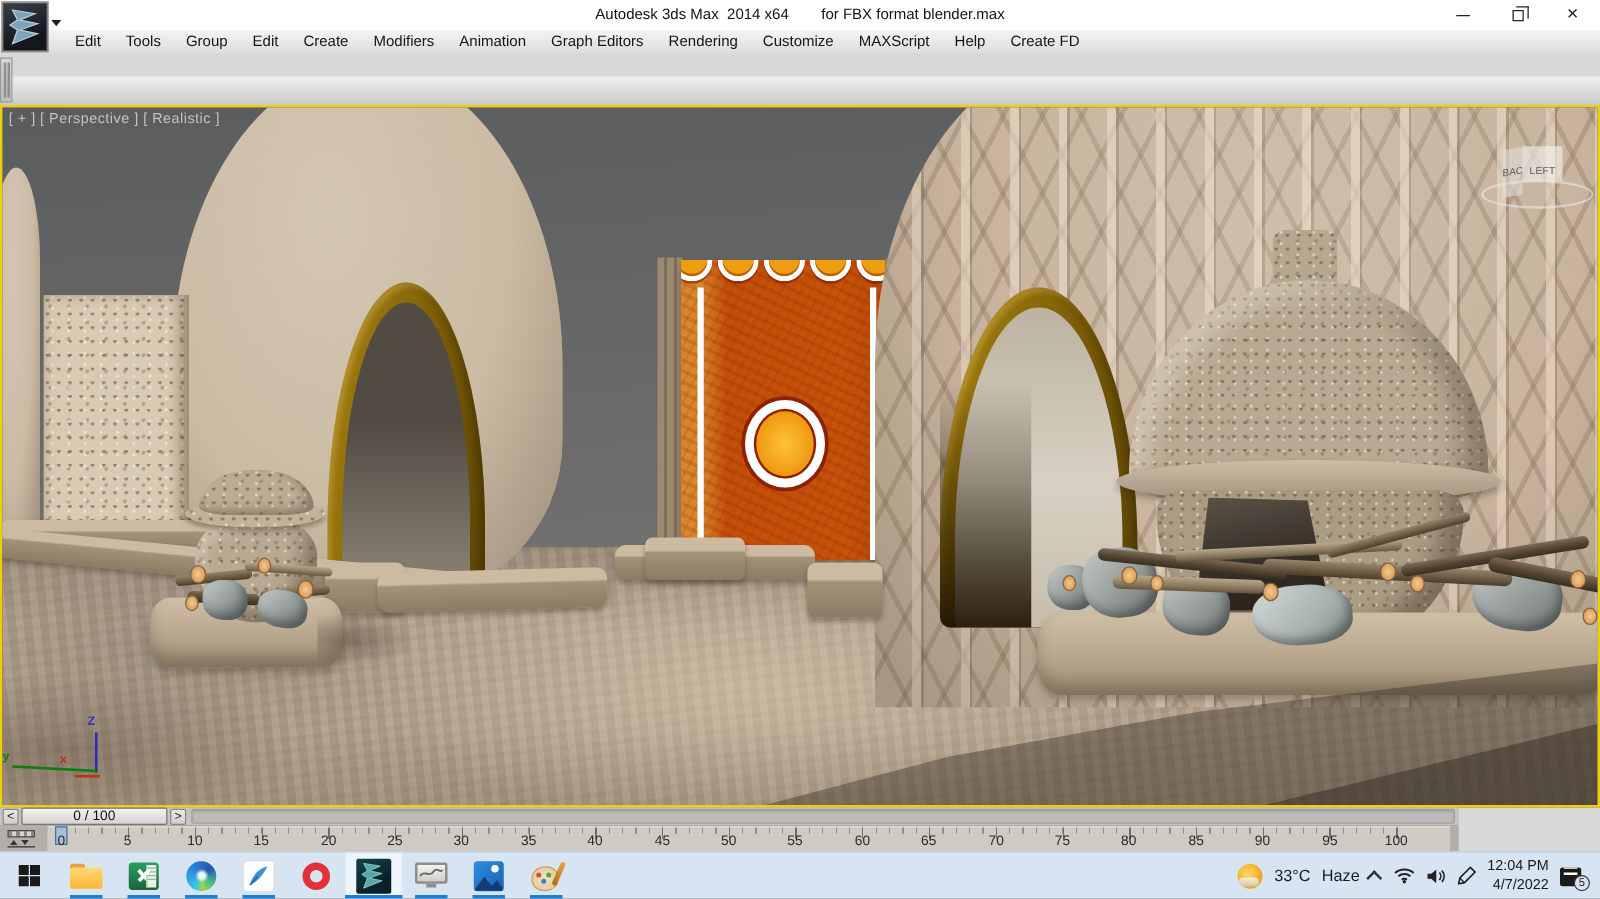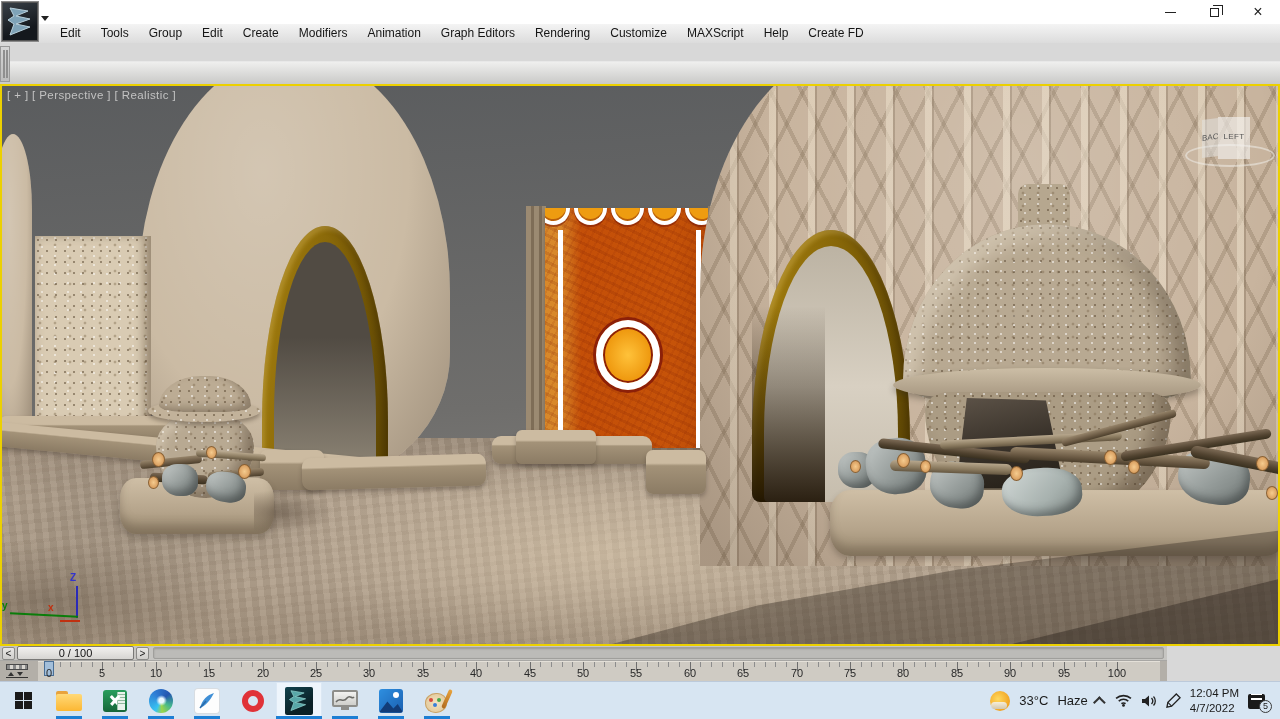--- a/index.html
+++ b/index.html
@@ -86,21 +86,21 @@
   .log.d { background:linear-gradient(#7c6a55,#50422f 60%,#39301f); }
   .log.m { background:linear-gradient(#96846a,#6b5a44 60%,#4c3f2c); }
   .log.l { background:linear-gradient(#b7a78d,#8a7a5f 60%,#655741); }
   .logend { position:absolute; width:13px; height:15px; border-radius:50%; background:radial-gradient(#f5cb8e,#dba263 65%,#b77f44); border:1px solid #8a6134; }
   .stone { position:absolute; border-radius:42% 46% 40% 48%; background:linear-gradient(135deg,#c6cbc9,#949b99 55%,#6e7573); box-shadow:inset -4px -5px 8px rgba(40,45,45,.45); }
 
   .vp-label { position:absolute; top:3px; left:5px; font-size:11.5px; color:#c2c2c2; letter-spacing:.4px; }
 
   .viewcube { position:absolute; top:30px; left:1200px; width:58px; height:46px; }
   .vc-left { position:absolute; left:0; top:3px; width:16px; height:38px; background:rgba(226,226,224,.55); transform:skewY(-8deg); overflow:hidden; font-size:8px; color:#5a5a5a; line-height:38px; text-align:right; }
-  .vc-front { position:absolute; left:16px; top:1px; width:32px; height:42px; background:rgba(243,242,240,.62); font-size:8px; color:#555; line-height:40px; text-align:center; letter-spacing:.3px; }
+  .vc-front { position:absolute; left:16px; top:1px; width:32px; height:28px; background:rgba(243,242,240,.62); font-size:8px; color:#555; line-height:40px; text-align:center; letter-spacing:.3px; }
   .vc-ring { position:absolute; left:-17px; top:28px; width:90px; height:23px; border:2px solid rgba(238,236,232,.55); border-radius:50%; }
 
   .axis { position:absolute; left:0; top:488px; width:92px; height:58px; font-size:10px; font-weight:bold; }
   .axis .zline { position:absolute; left:74px; top:12px; width:2px; height:32px; background:#2a2ab8; }
   .axis .yline { position:absolute; left:8px; top:40px; width:68px; height:2px; background:#0a7d0a; transform:rotate(3deg); }
   .axis .xline { position:absolute; left:58px; top:46px; width:20px; height:2px; background:#c03010; }
   .axis .zl { position:absolute; left:68px; top:-2px; color:#3333cc; }
   .axis .yl { position:absolute; left:0px; top:26px; color:#0a7d0a; }
   .axis .xl { position:absolute; left:46px; top:28px; color:#c03010; }
 
@@ -129,21 +129,21 @@
   .expert-btn { margin-top:7px; font-size:12px; color:#111; padding:2px 4px; }
 
   
   .taskbar { position:absolute; top:681px; left:0; width:1280px; height:38px; background:#d7e5f2; border-top:1px solid #bccadb; display:flex; align-items:stretch; }
   .tb-cell { position:relative; width:46px; display:flex; align-items:center; justify-content:center; }
   .tb-cell.active { background:#eef5fc; box-shadow:inset 0 0 0 1px #dce8f4; }
   .run-line { position:absolute; bottom:0; left:50%; transform:translateX(-50%); width:26px; height:3px; background:#1d7fd4; }
   .tb-cell.active .run-line { width:46px; }
   .tray { margin-left:auto; display:flex; align-items:center; gap:9px; padding-right:8px; }
   .tray-text { font-size:13px; color:#1a1a1a; }
-  .clock { font-size:11.5px; color:#1a1a1a; line-height:1.25; }
+  .clock { font-size:11.5px; color:#1a1a1a; text-align:right; line-height:1.25; }
   .chev { width:9px; height:9px; border-left:2px solid #333; border-top:2px solid #333; transform:rotate(45deg) translateY(3px); }
 
   .ico-start { width:17px; height:17px; display:grid; grid-template-columns:8px 8px; grid-template-rows:8px 8px; gap:1px; }
   .ico-start div { background:#1a1a1a; }
   .ico-folder { position:relative; width:26px; height:20px; }
   .ico-folder .back { position:absolute; top:0; left:0; width:12px; height:6px; background:#e8a33d; border-radius:2px 2px 0 0; }
   .ico-folder .front { position:absolute; top:3px; left:0; width:26px; height:17px; background:linear-gradient(#ffd978,#fcb733); border-radius:2px; }
   .ico-excel { position:relative; width:24px; height:22px; background:linear-gradient(#2a9e5d,#156639); border-radius:3px; }
   .ico-excel::before, .ico-excel::after { content:""; position:absolute; top:4px; left:6px; width:12px; height:2.5px; background:#fff; }
   .ico-excel::before { transform:translateY(5px) rotate(48deg); }
@@ -171,20 +171,21 @@
   .badge-ico .box { width:17px; height:15px; background:#1a1a1a; border-radius:2px; }
   .badge-ico .box i { display:block; width:11px; height:1.5px; background:#fff; margin:3px auto 0; }
   .badge-ico .cnt { position:absolute; right:0; bottom:-2px; width:13px; height:13px; border:1.5px solid #3a3a3a; border-radius:50%; background:#d7e5f2; font-size:9px; line-height:11px; text-align:center; color:#1a1a1a; }
 </style>
 </head>
 <body>
 
 <div class="app">
 
   <div class="titlebar">
+    <div class="title-text"><span>Autodesk 3ds Max  2014 x64</span><span class="file">for FBX format blender.max</span></div>
     <div class="win-controls">
       <div class="win-btn">
           <span class="min-glyph"></span>
         </div>
       <div class="win-btn">
           <span class="restore-glyph"></span>
         </div>
       <div class="win-btn">
           <span class="close-glyph">×</span>
         </div>

